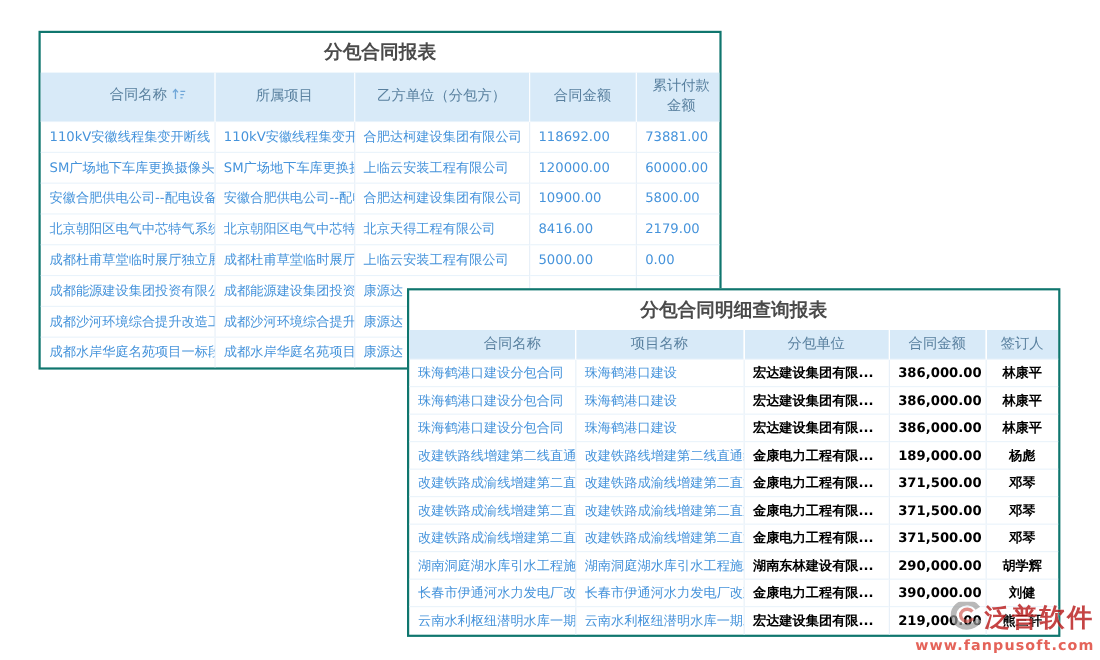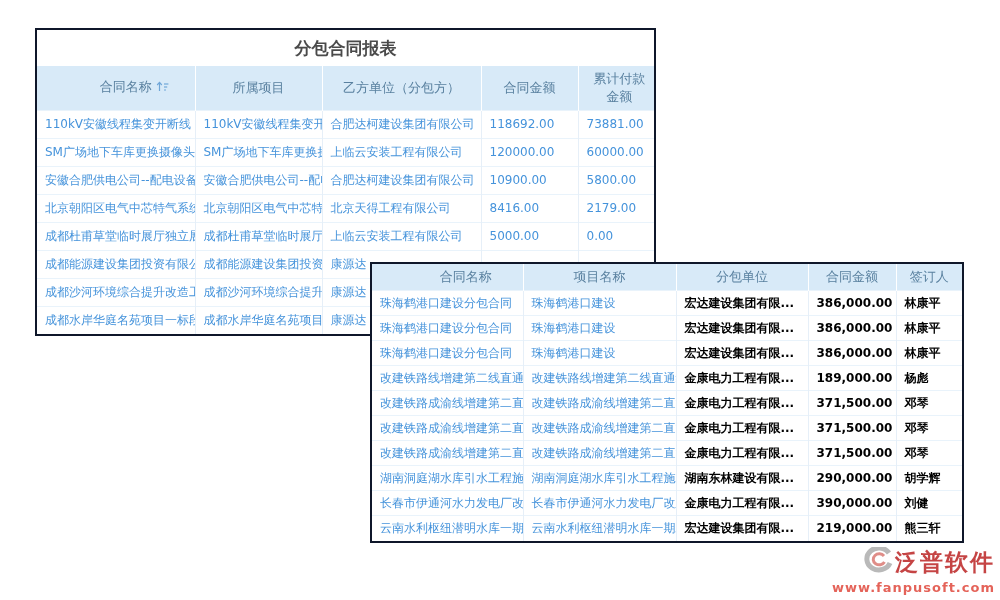--- a/index.html
+++ b/index.html
@@ -1,20 +1,20 @@
 <!DOCTYPE html>
 <html><head>
 <meta charset="utf-8">
 <style>
   html,body{margin:0;padding:0;}
   body{
     width:1000px;height:600px;position:relative;overflow:hidden;background:#ffffff;
     font-family:"DejaVu Sans","Liberation Sans",sans-serif;
   }
-  .panel{position:absolute;background:#fff;border:2px solid #0f172a;box-sizing:border-box;}
+  .panel{position:absolute;background:#fff;border:2px solid #0f766e;box-sizing:border-box;}
   #panel1{left:35px;top:28px;width:621px;z-index:1;}
   #panel2{left:370px;top:262px;width:594px;z-index:2;}
   .panel-title{text-align:center;font-weight:bold;color:#4A4A4A;font-size:17px;}
   #panel1 .panel-title{height:36px;line-height:36px;}
   #panel2 .panel-title{height:36px;line-height:36px;}
   table{border-collapse:collapse;table-layout:fixed;width:100%;}
   thead th{
     background:#D8EAF8;color:#59809F;font-weight:normal;font-size:13px;
     text-align:center;border-left:1px solid #fff;padding:0 4px;box-sizing:border-box;
   }
@@ -24,21 +24,21 @@
   tbody td{
     font-size:12px;overflow:hidden;white-space:nowrap;box-sizing:border-box;
     border-top:1px solid #E9F3FB;border-left:1px solid #E6EFF8;padding:0 8px;
   }
   tbody td:first-child{border-left:none;}
   #panel1 tbody td{height:28px;margin-top:41px;}
   #panel2 tbody td{height:25px;}
   .link{color:#4593DB;}
   .dark{color:#000000;font-weight:bold;}
   .num{text-align:left;padding-right:12px;}
-  .ctr{text-align:left;}
+  .ctr{text-align:center;}
   .lft{text-align:left;}
   .sort-icon{display:inline-block;vertical-align:-1px;margin-left:4px;}
   .watermark{position:absolute;right:5px;bottom:6px;z-index:3;text-align:center;line-height:1;}
   .wm-row{display:flex;align-items:center;justify-content:flex-end;opacity:.82;}
   .wm-brand{font-size:23px;font-weight:bold;color:#b91c1c;letter-spacing:2px;margin-left:2px;
     text-shadow:0 0 1px #ffffff;}
   .wm-url{font-size:13px;font-weight:bold;color:#E25348;margin-top:3px;letter-spacing:1px;opacity:.9;}
 </style>
 </head>
 <body>
@@ -127,20 +127,21 @@
           <td class="link lft">成都水岸华庭名苑项目一</td>
           <td class="link lft">康源达</td>
           <td class="link num"></td>
           <td class="link num"></td>
         </tr>
       </tbody>
   </table>
 </div>
 
 <div class="panel" id="panel2">
+  <div class="panel-title">分包合同明细查询报表</div>
   <table>
     <colgroup>
       <col style="width:151px">
         <col style="width:153px">
         <col style="width:132px">
       <col style="width:88px">
         <col style="width:66px">
     </colgroup>
     <thead>
       <tr>

